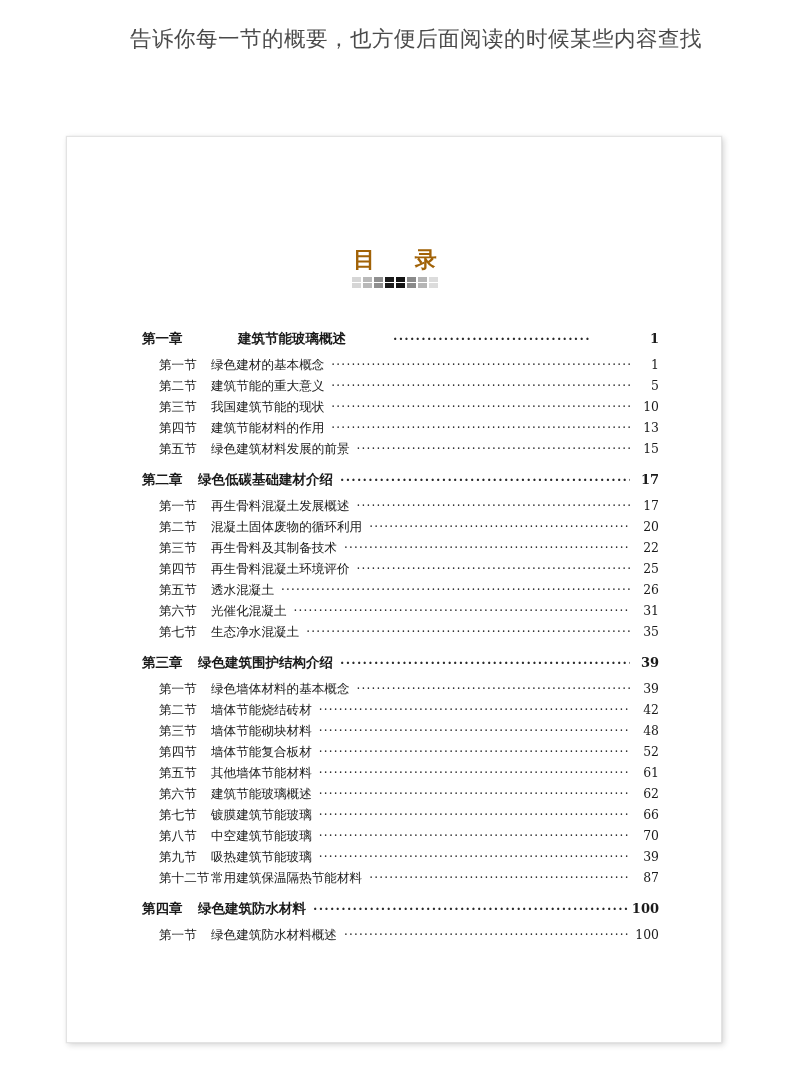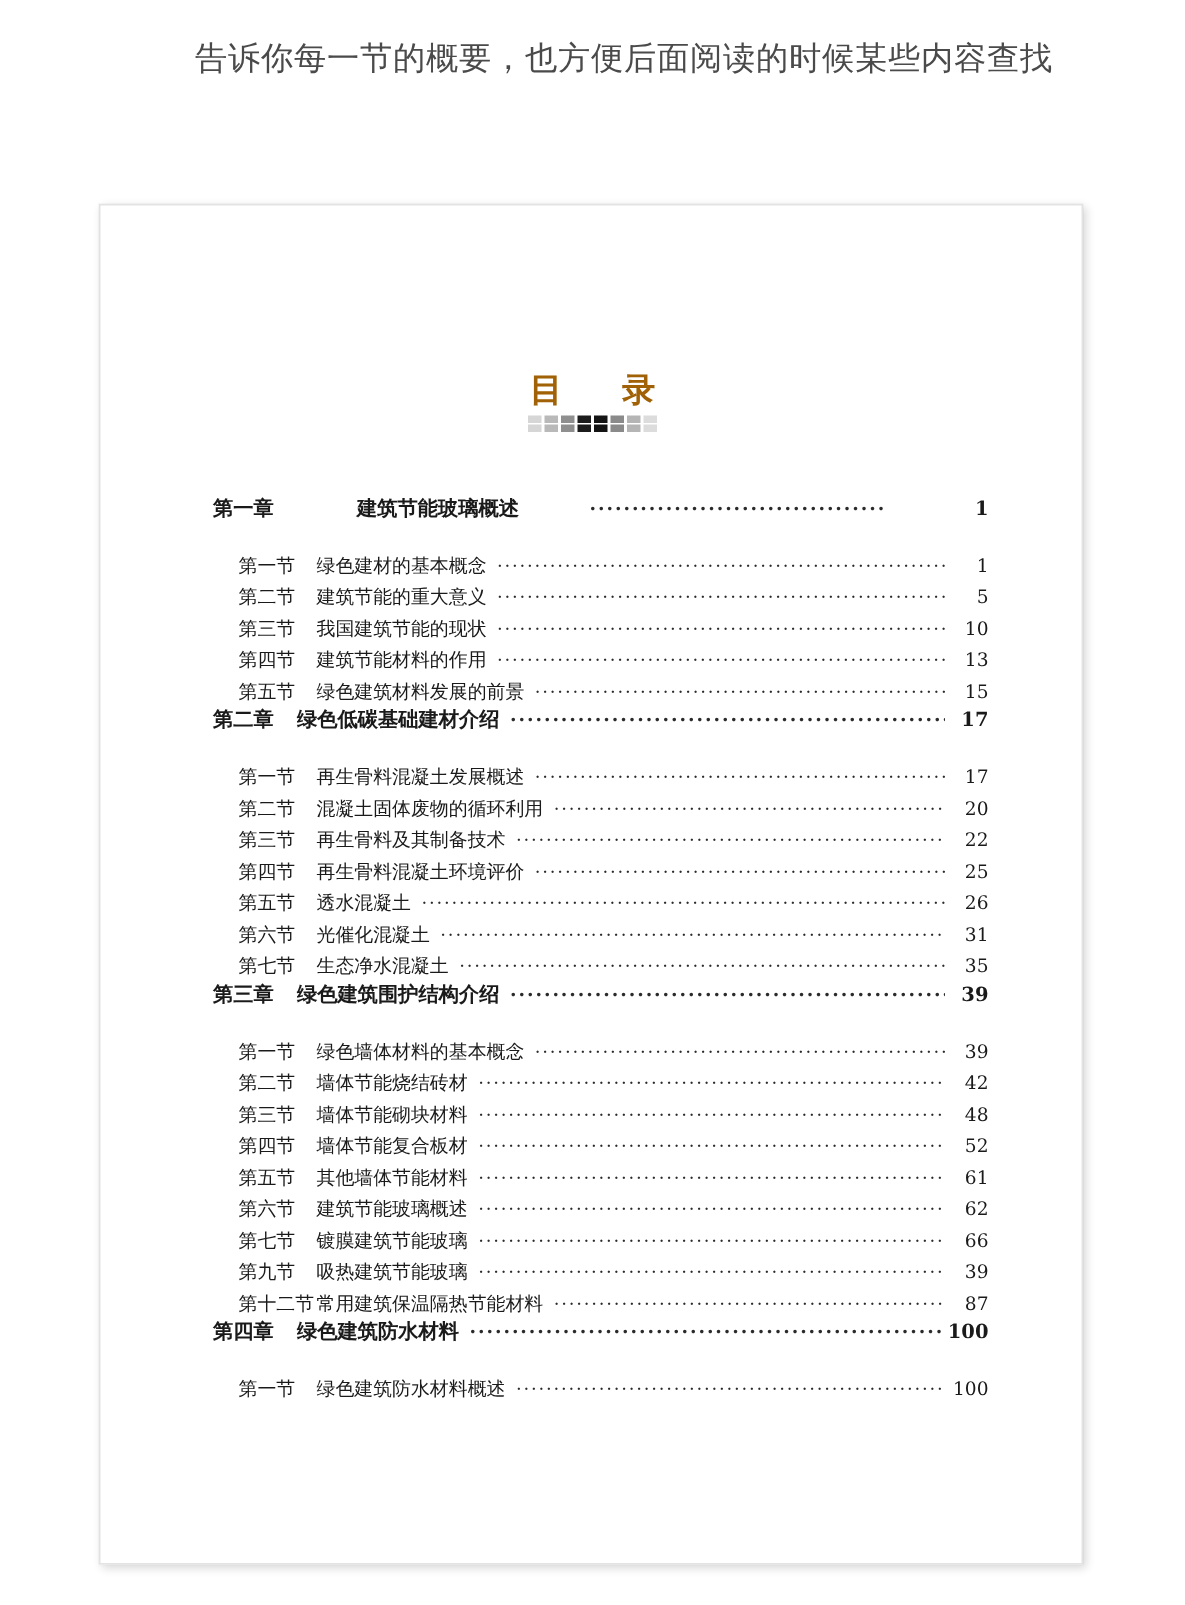--- a/index.html
+++ b/index.html
@@ -117,21 +117,20 @@
   }
 
   .entry-num {
     flex: 0 0 auto;
   }
   .chapter-row .entry-num {
     min-width: 56px;
   }
   .section-row .entry-num {
     min-width: 52px;
-    margin-top: 12px;
   }
   .entry-title {
     flex: 0 0 auto;
     padding-right: 4px;
   }
   .leader {
     flex: 1 1 auto;
     overflow: hidden;
     height: 1em;
     position: relative;
@@ -332,20 +331,26 @@
         <span class="leader"></span>
         <span class="page-no">62</span>
       </div>
       <div class="section-row">
         <span class="entry-num">第七节</span>
         <span class="entry-title">镀膜建筑节能玻璃</span>
         <span class="leader"></span>
         <span class="page-no">66</span>
       </div>
       <div class="section-row">
+        <span class="entry-num">第八节</span>
+        <span class="entry-title">中空建筑节能玻璃</span>
+        <span class="leader"></span>
+        <span class="page-no">70</span>
+      </div>
+      <div class="section-row">
         <span class="entry-num">第九节</span>
         <span class="entry-title">吸热建筑节能玻璃</span>
         <span class="leader"></span>
         <span class="page-no">39</span>
       </div>
       <div class="section-row">
         <span class="entry-num">第十二节</span>
         <span class="entry-title">常用建筑保温隔热节能材料</span>
         <span class="leader"></span>
         <span class="page-no">87</span>

